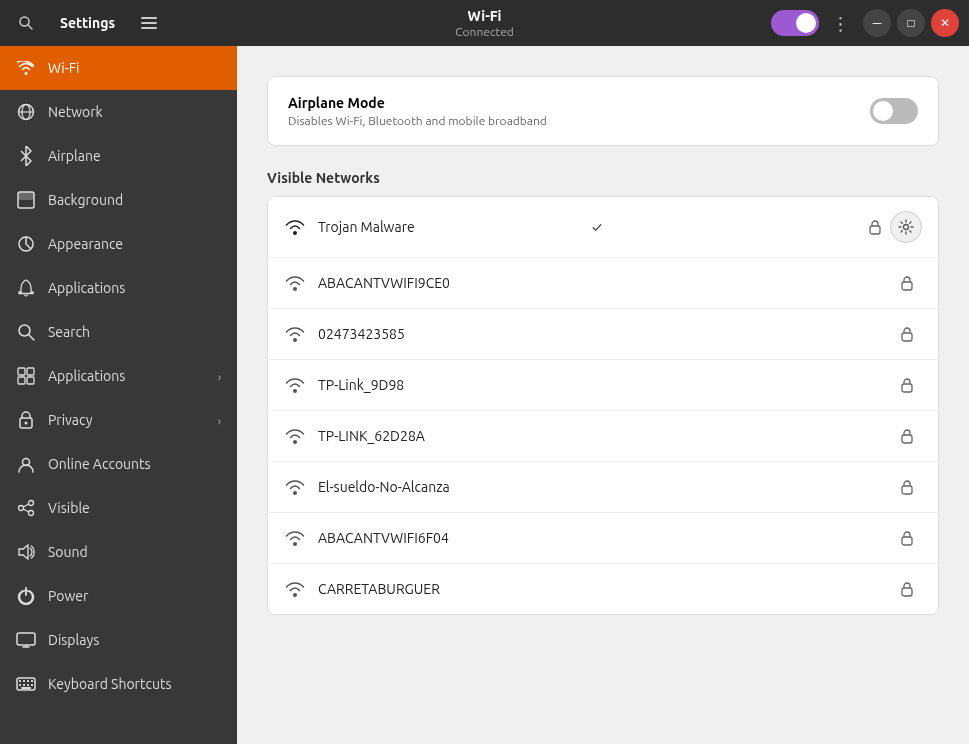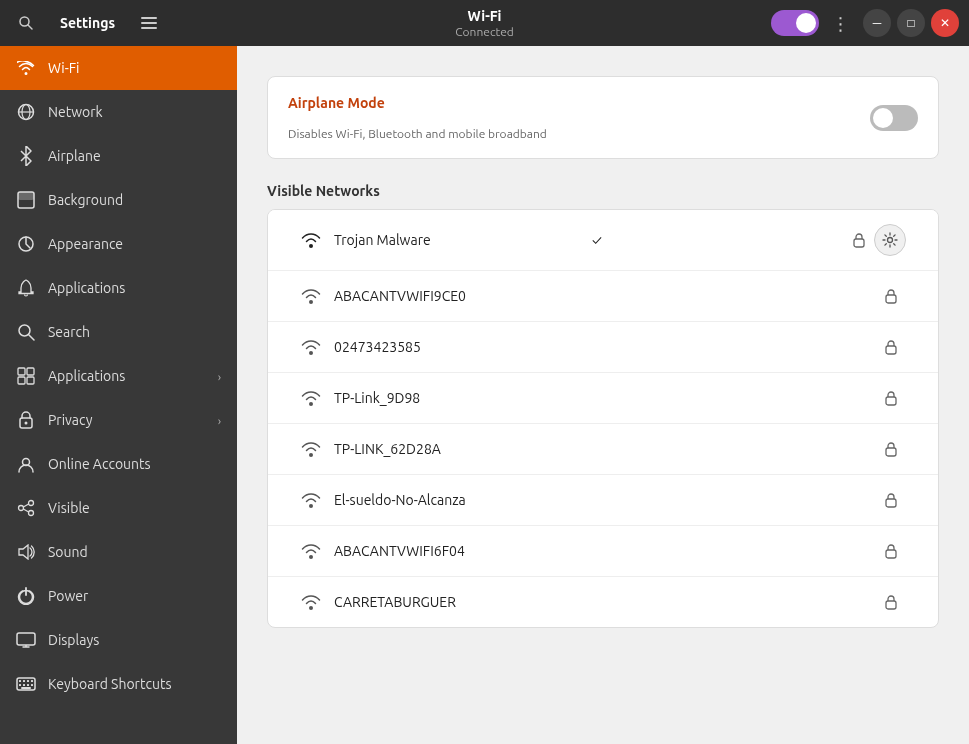--- a/index.html
+++ b/index.html
@@ -166,22 +166,22 @@
       display: flex;
       align-items: center;
       justify-content: space-between;
       margin-bottom: 24px;
       border: 1px solid #ddd;
     }
     .airplane-card-left {}
     .airplane-card-title {
       font-size: 14px;
       font-weight: 600;
-      color: #c2410c;
-      margin-bottom: 16px;
+      color: #000000;
+      margin-bottom: 3px;
     }
     .airplane-card-desc {
       font-size: 12px;
       color: #666;
       text-align: right;
     }
     
     .toggle-off {
       width: 48px; height: 26px;
       background: #bbb;
@@ -207,21 +207,21 @@
     }
     .networks-list {
       background: #fff;
       border-radius: 8px;
       border: 1px solid #ddd;
       overflow: hidden;
     }
     .network-item {
       display: flex;
       align-items: center;
-      padding: 14px 32px;
+      padding: 14px 16px;
       border-bottom: 1px solid #eee;
       cursor: pointer;
       position: relative;
     }
     .network-item:last-child { border-bottom: none; }
     .network-item.connected { background: #fff; }
     .wifi-icon {
       width: 22px; height: 22px;
       display: flex; align-items: center; justify-content: center;
       margin-right: 12px;

